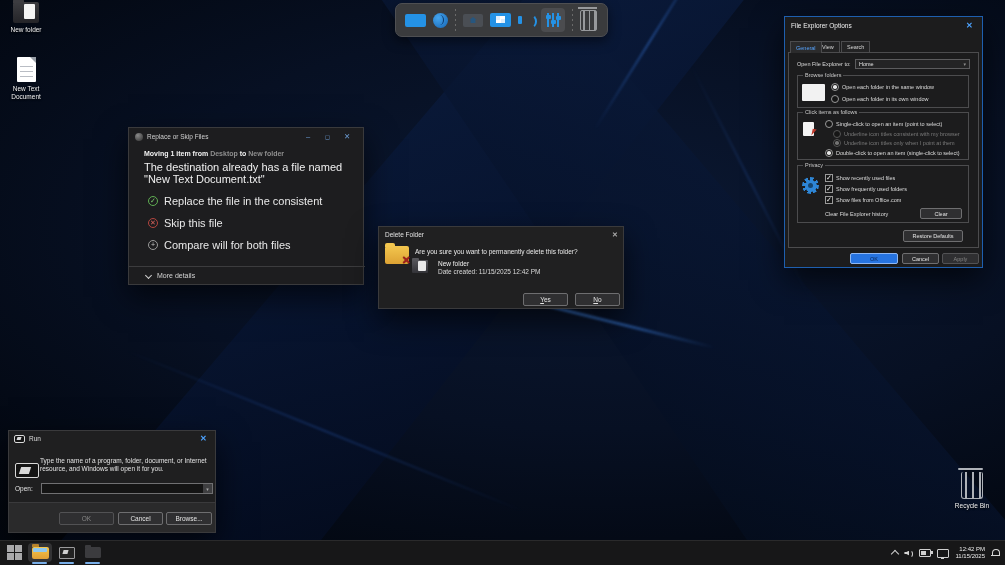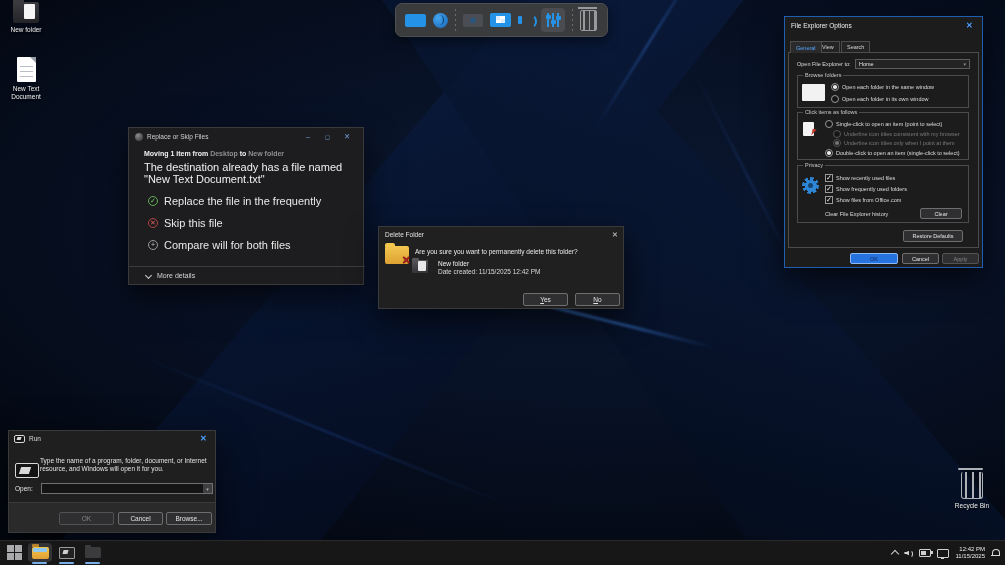--- a/index.html
+++ b/index.html
@@ -215,21 +215,21 @@
       <span>Moving 1 item from</span>
       <span style="color:#8f8f8f;">Desktop</span>
       <span>to</span>
       <span style="color:#8f8f8f;">New folder</span>
     </div>
 
     <div class="abs f95" style="left:15px;top:33px;width:214px;line-height:12px;color:#f0f0f0;">The destination already has a file named "New Text Document.txt"</div>
 
     <div class="abs row" style="left:19px;top:67px;gap:6px;">
       <span class="opt-ic" style="border:1px solid #5fae52;color:#7cc96e;">✓</span>
-      <span class="f95" style="color:#e8e8e8;">Replace the file in the frequently</span>
+      <span class="f95" style="color:#e8e8e8;">Replace the file in the consistent</span>
     </div>
     <div class="abs row" style="left:19px;top:89px;gap:6px;">
       <span class="opt-ic" style="border:1px solid #b4453f;color:#d9635c;">✕</span>
       <span class="f95" style="color:#e8e8e8;">Skip this file</span>
     </div>
     <div class="abs row" style="left:19px;top:111px;gap:6px;">
       <span class="opt-ic" style="border:1px solid #9a9a9a;color:#c4c4c4;">+</span>
       <span class="f95" style="color:#e8e8e8;">Compare will for both files</span>
     </div>
 

